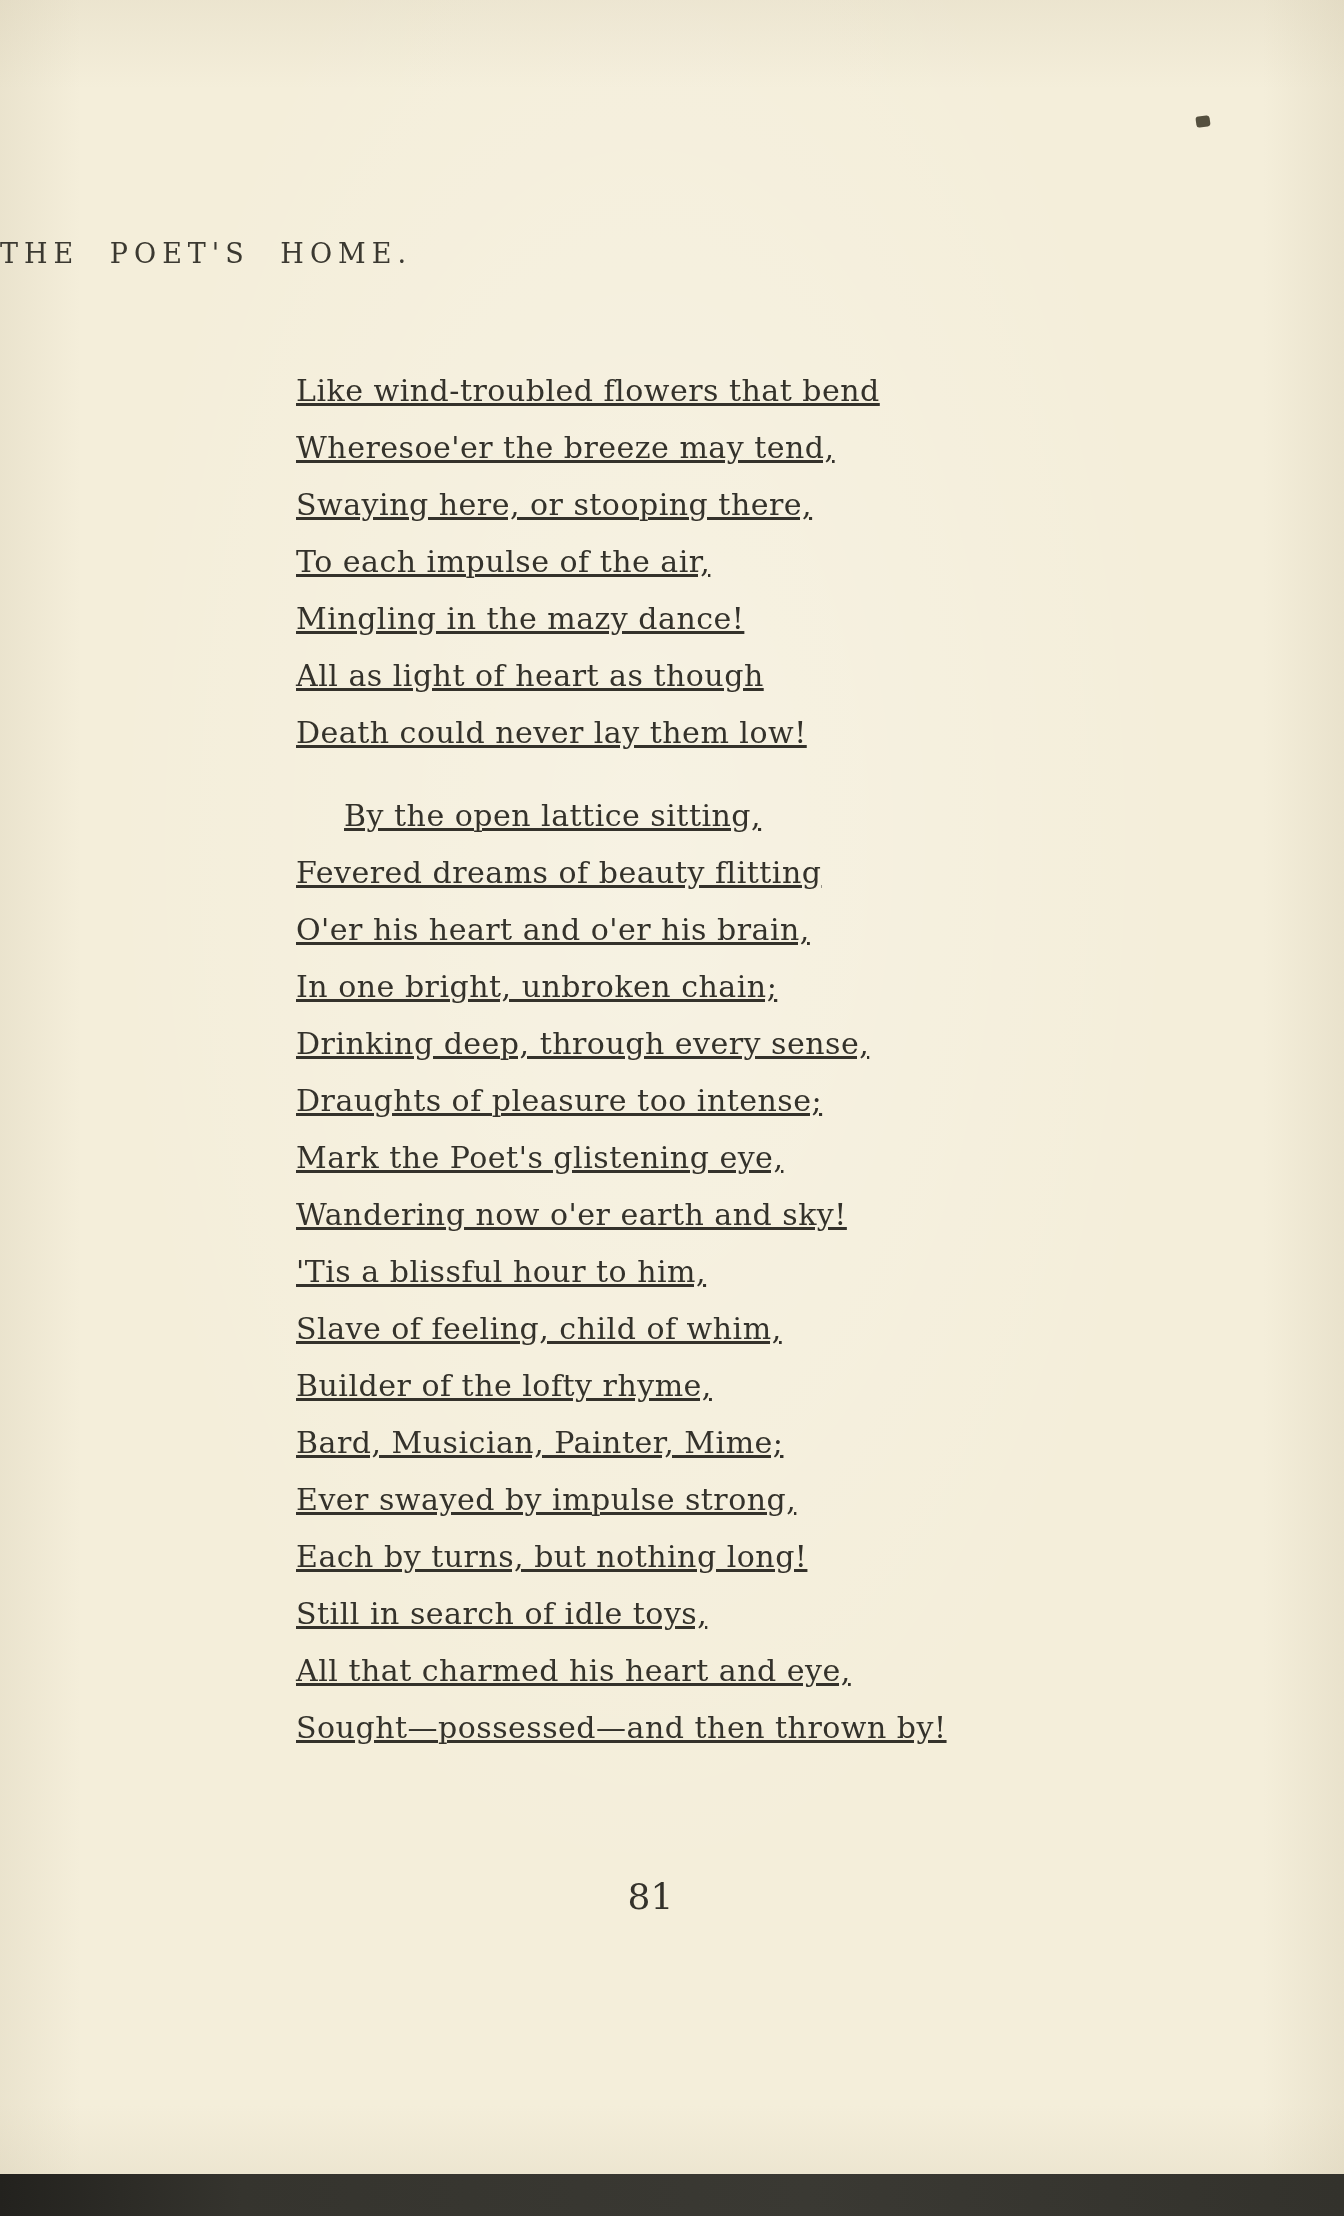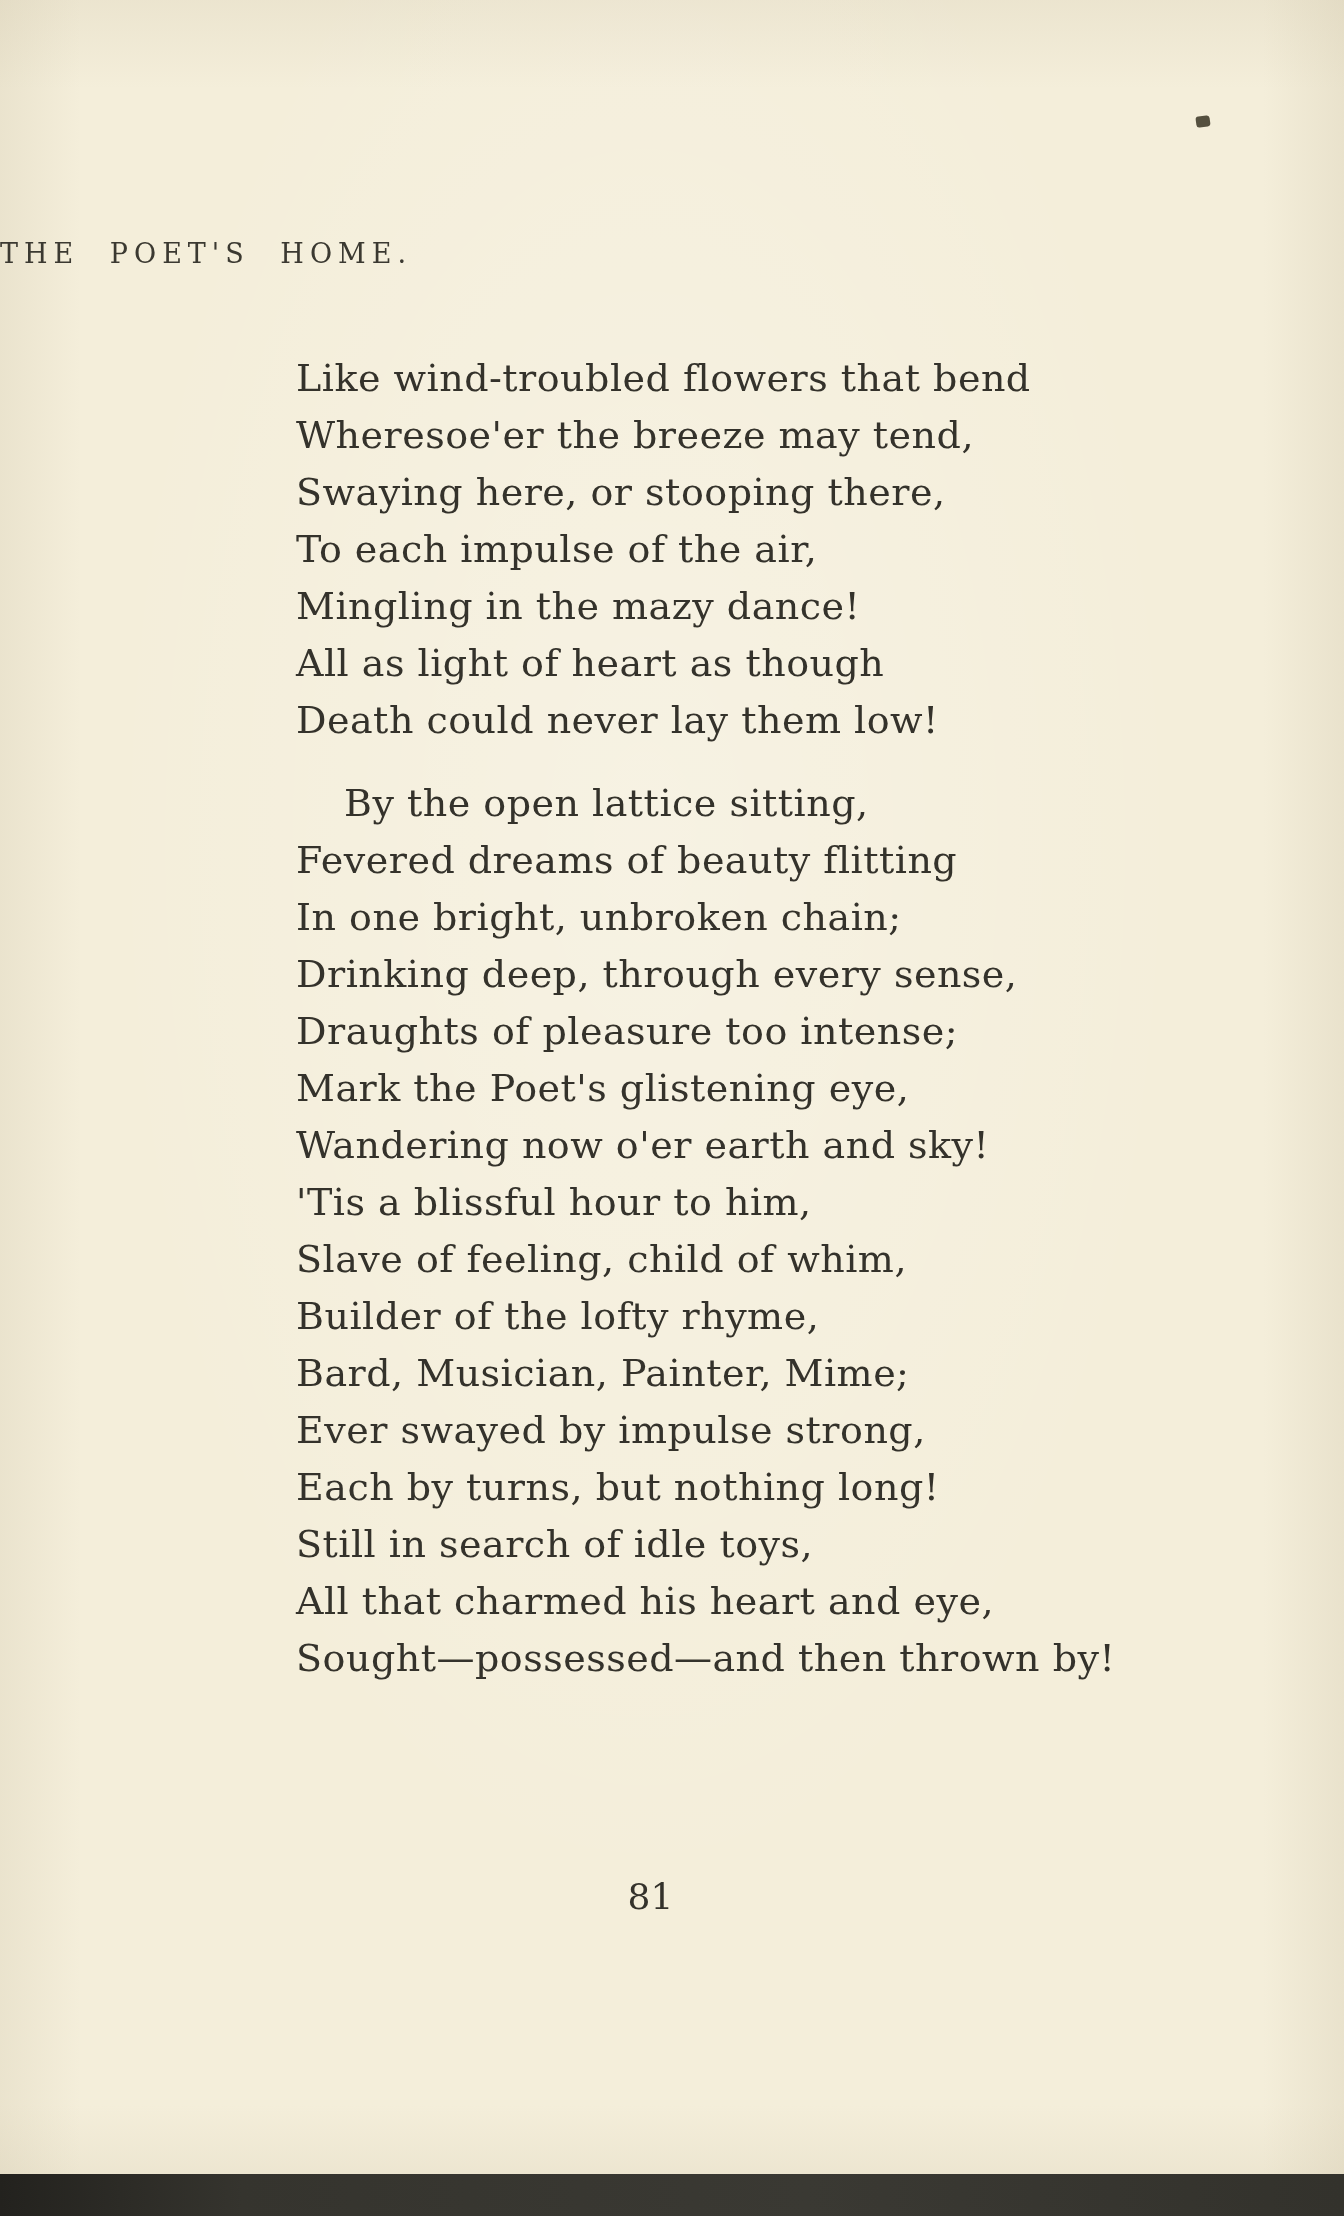--- a/index.html
+++ b/index.html
@@ -32,26 +32,27 @@
     width:100%;
     text-align:left;
     font-size:27px;
     letter-spacing:6px;
     word-spacing:16px;
     color:#3b3931;
   }
   .poem{
     position:absolute;
     left:296px;
-    top:350px;
+    top:362px;
     width:980px;
-    font-size:38px;
+    font-size:30px;
     line-height:57px;
     color:var(--ink);
     letter-spacing:0.5px;
+    text-decoration:underline;
   }
   .stanza{white-space:nowrap;}
   .stanza + .stanza{margin-top:26px;}
   .stanza.indent-first .poem-line:first-child{padding-left:48px;margin-top:11px;}
   .page-number{
     position:absolute;
     top:1876px;
     left:0;
     width:95%;
     text-align:center;
@@ -93,20 +94,21 @@
       <div class="poem-line">Wheresoe'er the breeze may tend,</div>
       <div class="poem-line">Swaying here, or stooping there,</div>
       <div class="poem-line">To each impulse of the air,</div>
       <div class="poem-line">Mingling in the mazy dance!</div>
       <div class="poem-line">All as light of heart as though</div>
       <div class="poem-line">Death could never lay them low!</div>
     </div>
     <div class="stanza indent-first">
       <div class="poem-line">By the open lattice sitting,</div>
       <div class="poem-line">Fevered dreams of beauty flitting</div>
+      <div class="poem-line">O'er his heart and o'er his brain,</div>
       <div class="poem-line">In one bright, unbroken chain;</div>
       <div class="poem-line">Drinking deep, through every sense,</div>
       <div class="poem-line">Draughts of pleasure too intense;</div>
       <div class="poem-line">Mark the Poet's glistening eye,</div>
       <div class="poem-line">Wandering now o'er earth and sky!</div>
       <div class="poem-line">'Tis a blissful hour to him,</div>
       <div class="poem-line">Slave of feeling, child of whim,</div>
       <div class="poem-line">Builder of the lofty rhyme,</div>
       <div class="poem-line">Bard, Musician, Painter, Mime;</div>
       <div class="poem-line">Ever swayed by impulse strong,</div>

